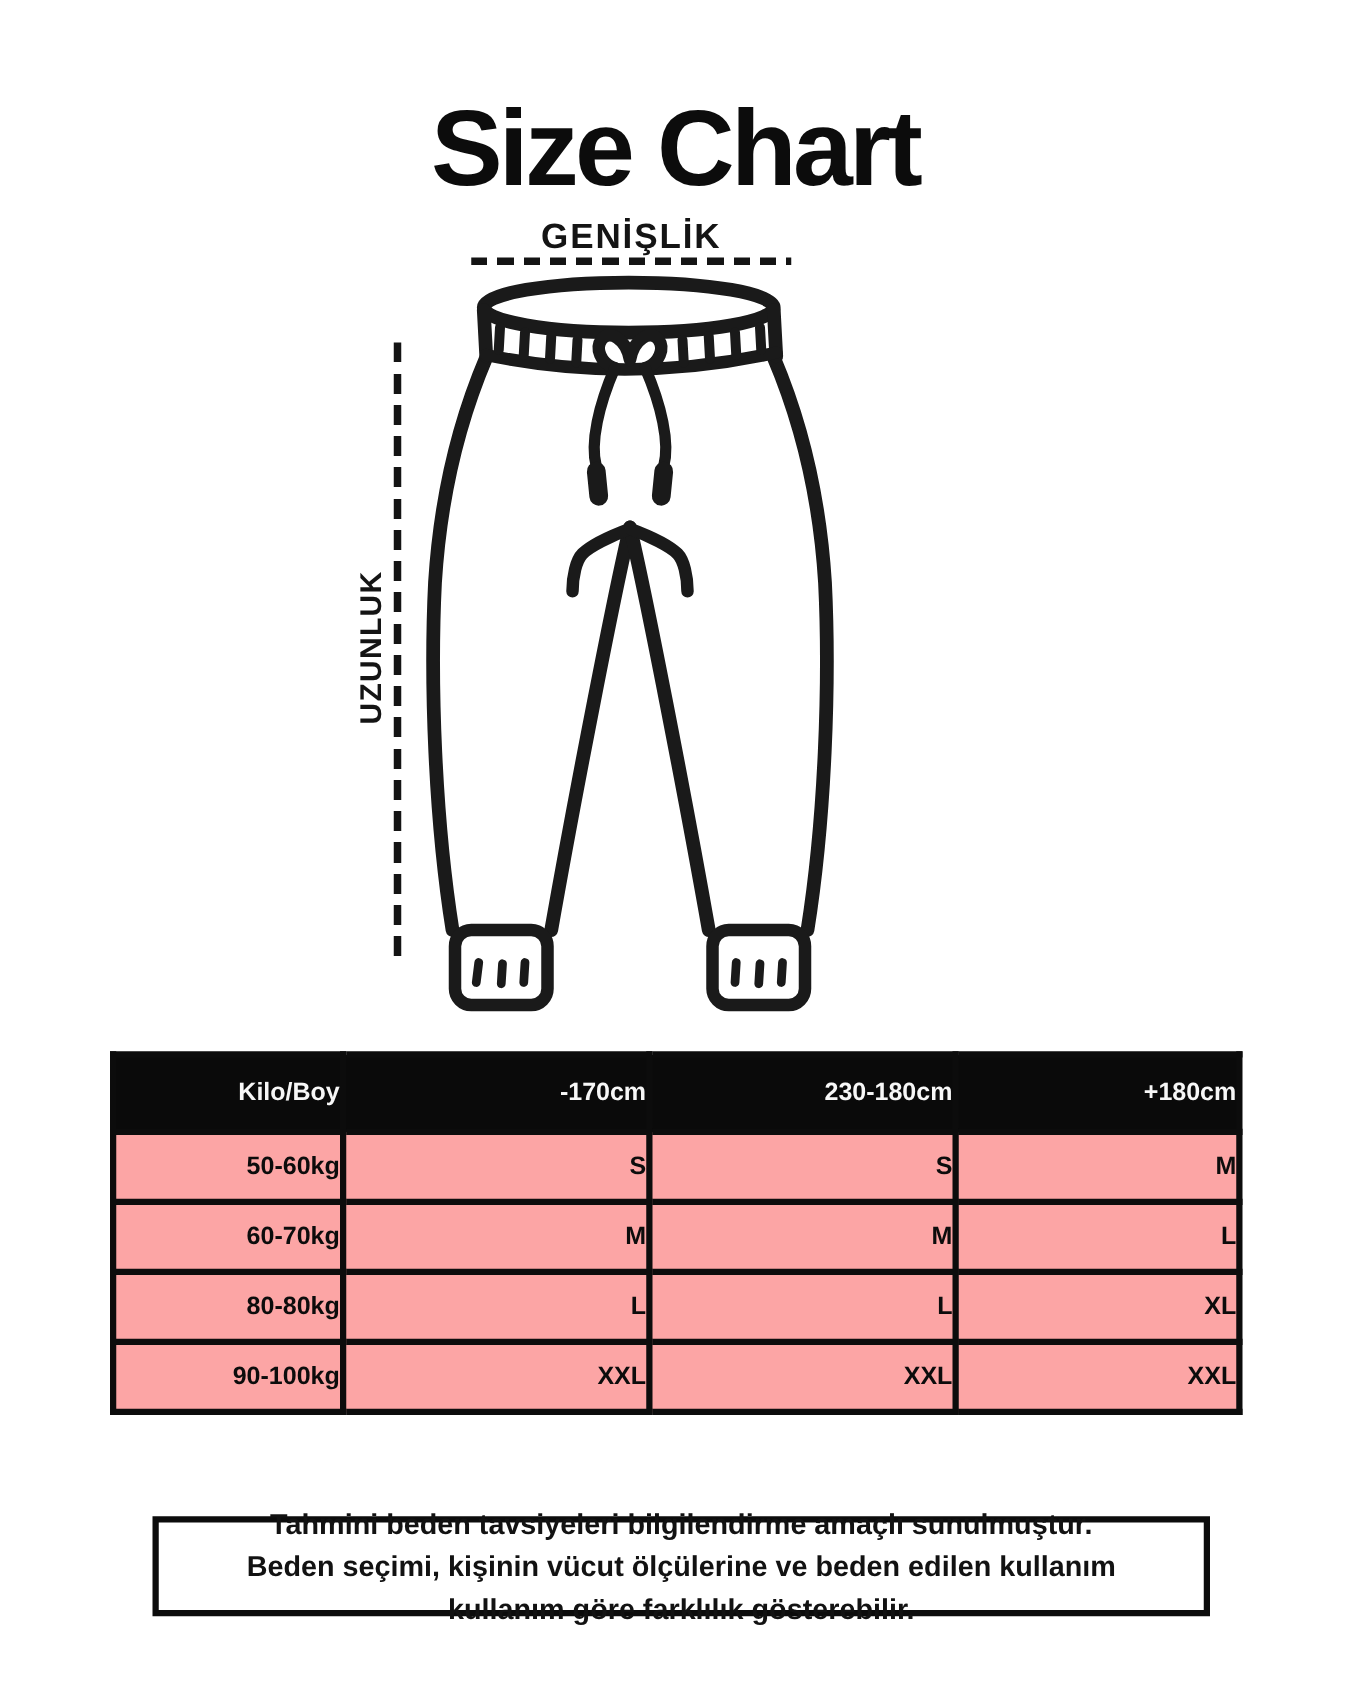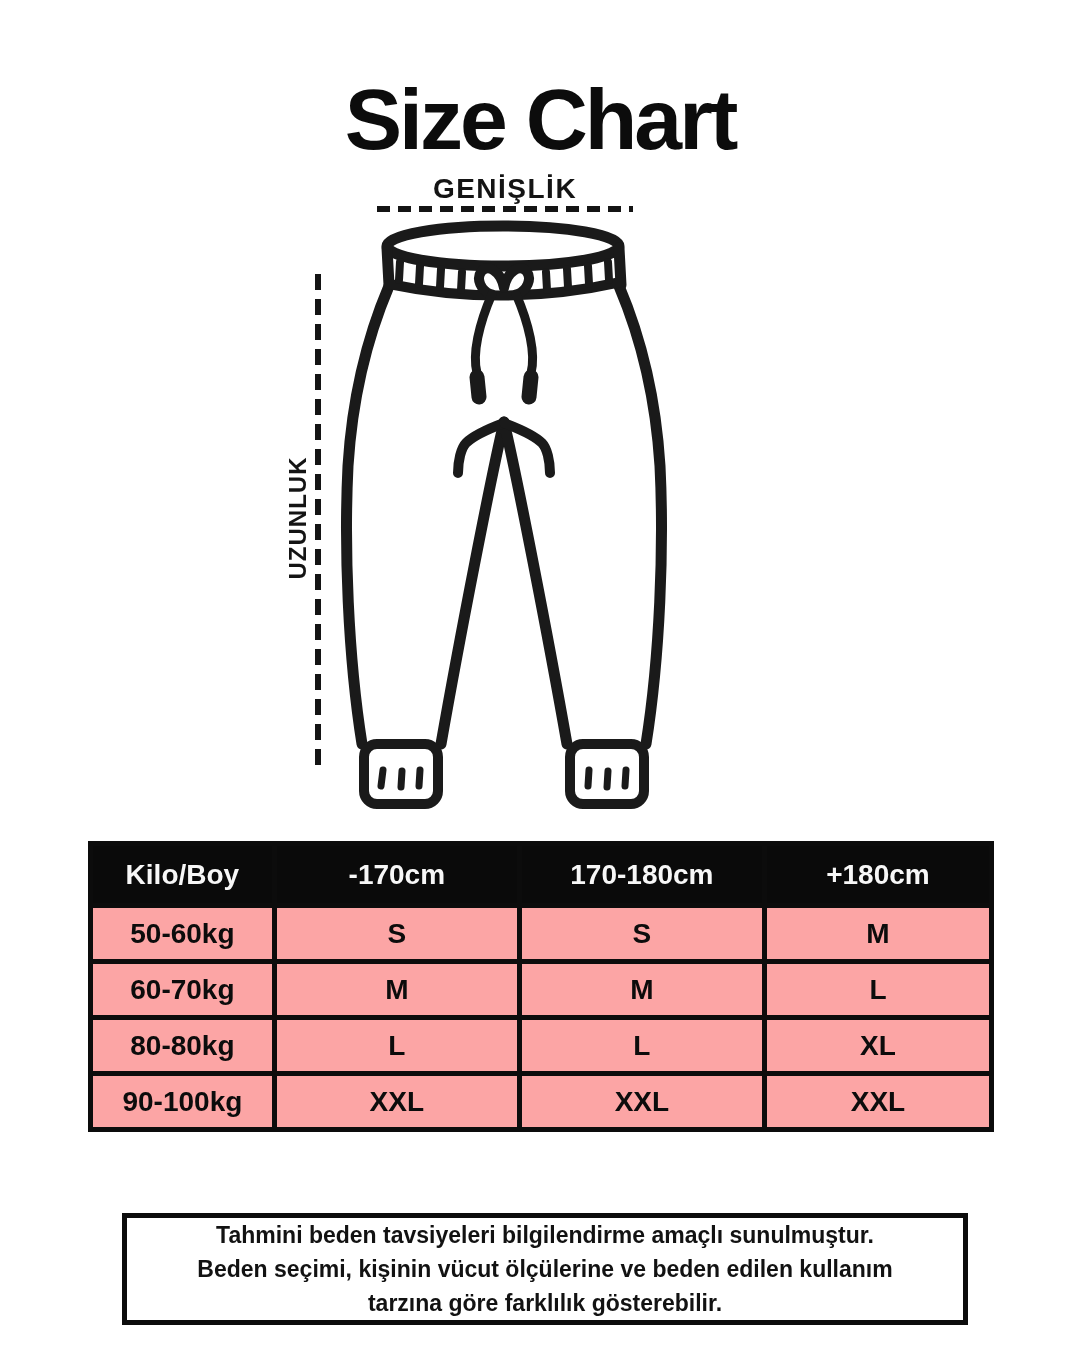--- a/index.html
+++ b/index.html
@@ -34,30 +34,30 @@
   }
   .pants{ position:absolute; left:320px; top:200px; width:370px; height:610px; }
   .pants path, .pants ellipse, .pants rect{
     fill:none; stroke:#1a1a1a; stroke-linecap:round; stroke-linejoin:round;
   }
   .size-table{
     position:absolute; left:88px; top:825px; width:906px;
     border-collapse:collapse; table-layout:fixed;
   }
   .size-table th, .size-table td{
-    border:5px solid #0c0c0c; text-align:center; vertical-align:middle;
-    font-weight:700; font-size:28px;
+    border:5px solid #0c0c0c; text-align:right; vertical-align:middle;
+    font-weight:700; font-size:20px;
   }
   .size-table thead th{
     background:#0a0a0a; color:#f7f7f7; height:62px; font-weight:700;
   }
   .size-table tbody th, .size-table tbody td{ background:#fca5a5; height:56px; color:#0c0c0c; }
   .c0{ width:20.4%; } .c1{ width:27.2%; } .c2{ width:27.2%; } .c3{ width:25.2%; }
   .note{
-    position:absolute; left:122px; top:1197px; width:846px; height:112px;
+    position:absolute; left:122px; top:1197px; width:846px; height:80px;
     border:5px solid #0c0c0c; background:#ffffff;
     display:flex; flex-direction:column; justify-content:center;
     text-align:center; font-size:23px; font-weight:700; line-height:34px;
     color:#121212;
   }
 </style>
 </head>
 <body>
 
 <div class="canvas">
@@ -100,21 +100,21 @@
     <colgroup>
         <col class="c0">
         <col class="c1">
         <col class="c2">
         <col class="c3">
       </colgroup>
     <thead>
       <tr>
         <th>Kilo/Boy</th>
         <th>-170cm</th>
-        <th>170-180cm</th>
+        <th>230-180cm</th>
         <th>+180cm</th>
       </tr>
     </thead>
     <tbody>
       <tr>
         <th>50-60kg</th>
         <td>S</td>
         <td>S</td>
         <td>M</td>
       </tr>
@@ -135,16 +135,16 @@
         <td>XXL</td>
         <td>XXL</td>
         <td>XXL</td>
       </tr>
     </tbody>
   </table>
 
   <div class="note">
     <div>Tahmini beden tavsiyeleri bilgilendirme amaçlı sunulmuştur.</div>
     <div>Beden seçimi, kişinin vücut ölçülerine ve beden edilen kullanım</div>
-    <div>tarzına göre farklılık gösterebilir.</div>
+    <div>kullanım göre farklılık gösterebilir.</div>
   </div>
 
 </div>
 
 </body></html>

